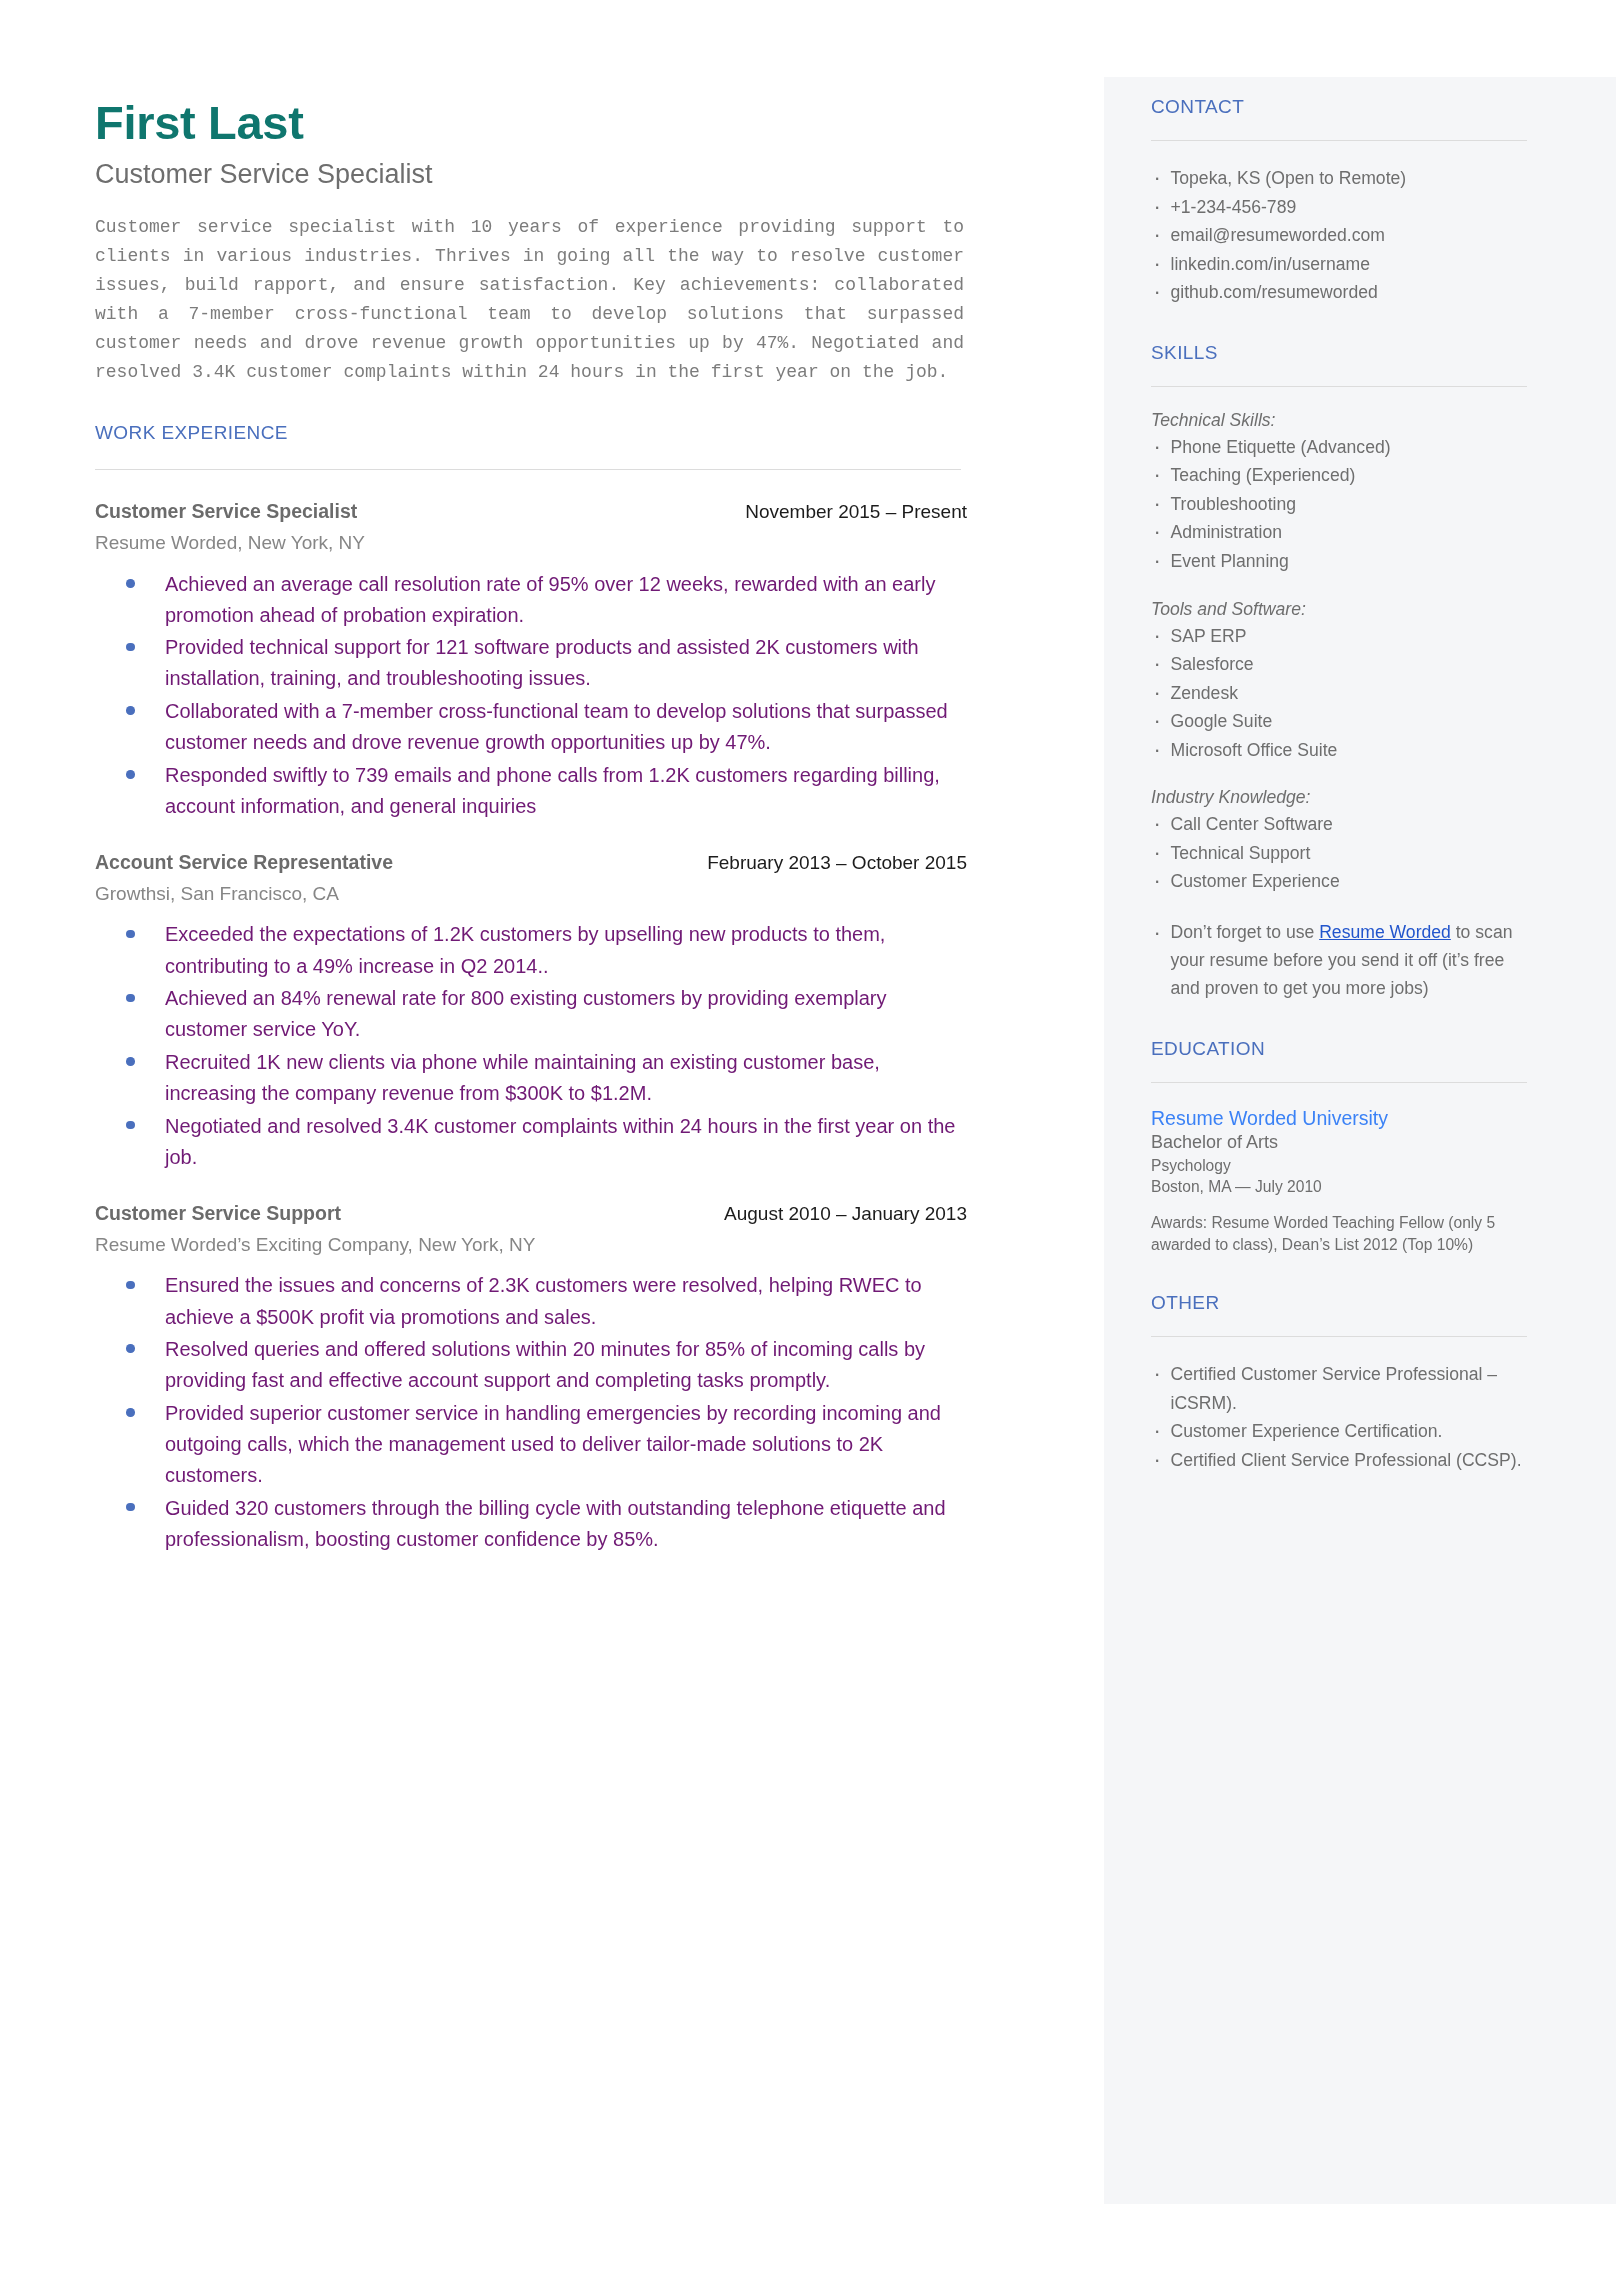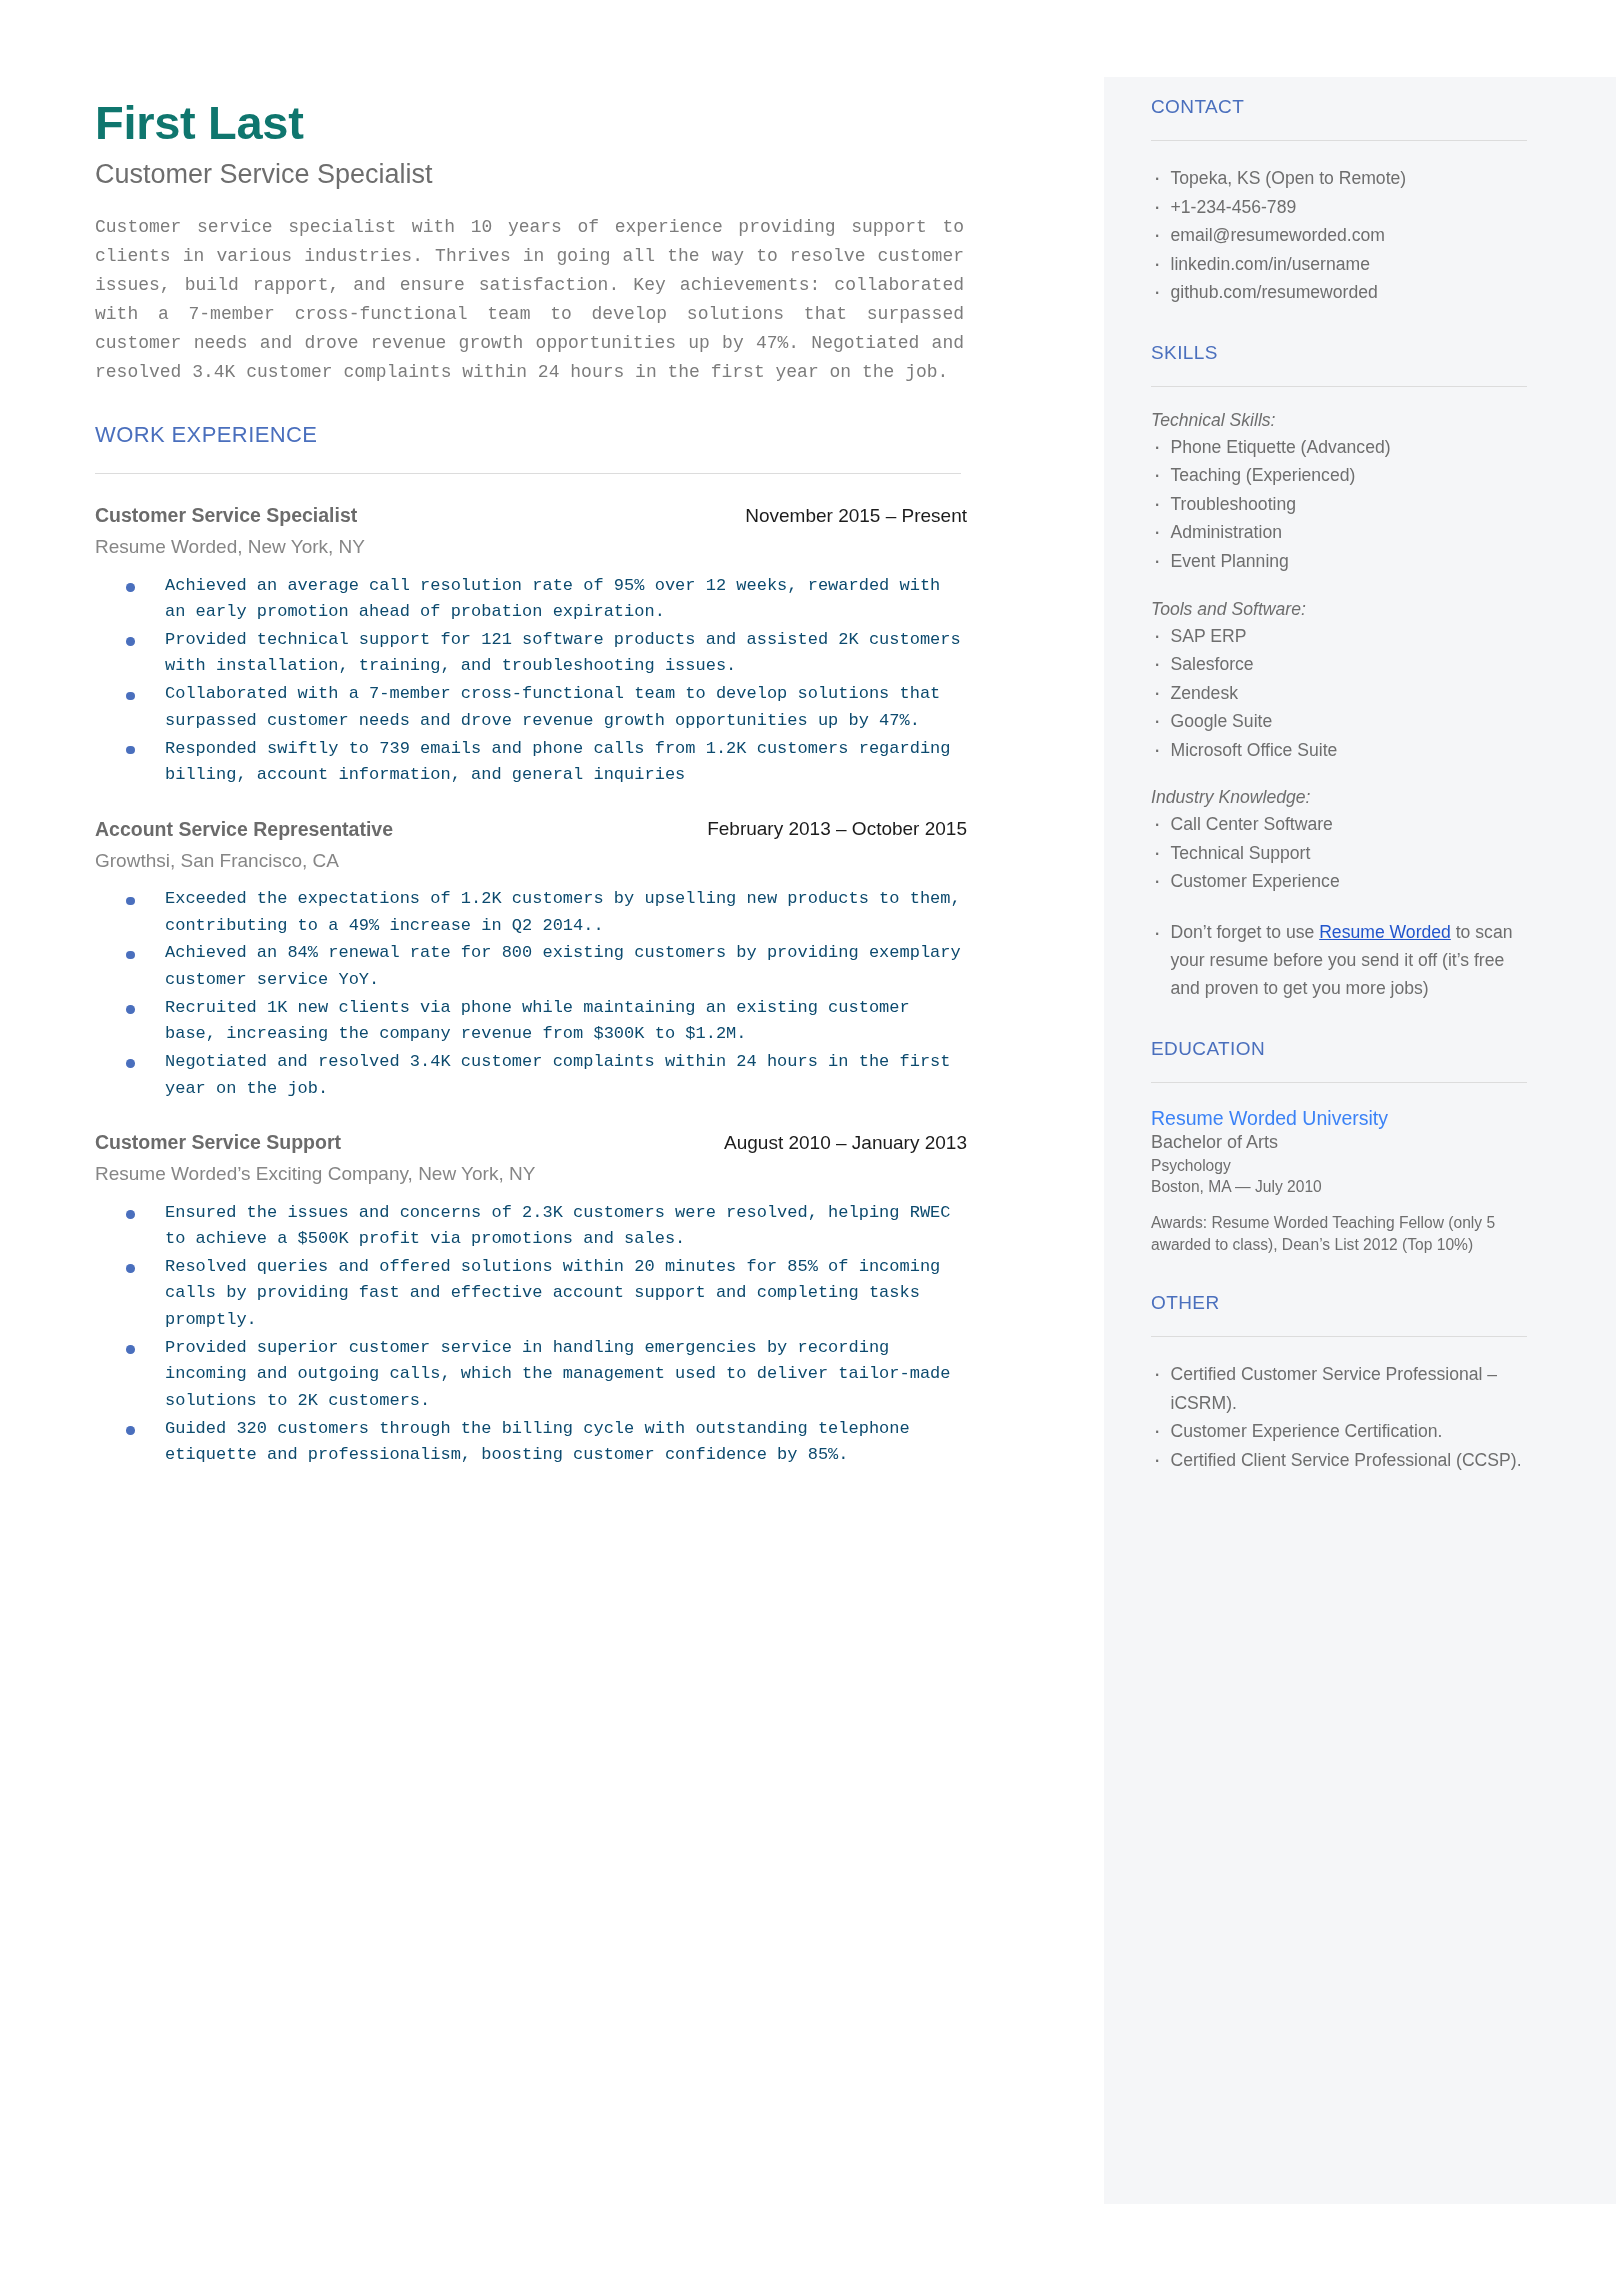--- a/index.html
+++ b/index.html
@@ -65,21 +65,21 @@
     line-height: 1.62;
     color: #7c7c7c;
     text-align: justify;
     width: 869px;
     margin-bottom: 35px;
     font-family: Liberation Mono, monospace;
   }
 
   
   .section-head {
-    font-size: 22px;
+    font-size: 19px;
     color: #4a6fbd;
     letter-spacing: 0.4px;
     margin-bottom: 25px;
   }
 
   .rule {
     height: 0.7px;
     background: #dcdcdc;
     width: 866px;
     margin-bottom: 30px;
@@ -118,25 +118,24 @@
 
   ul.bullets {
     list-style: none;
     margin: 0 0 29px 0;
     padding: 0;
   }
 
   ul.bullets li {
     position: relative;
     padding-left: 70px;
-    font-size: 17px;
+    font-size: 20px;
     line-height: 1.56;
-    color: #0c4a6e;
+    color: #701a75;
     margin-bottom: 1.3px;
-    font-family: Liberation Mono, monospace;
   }
 
   ul.bullets li .dot {
     position: absolute;
     left: 31px;
     top: 10.4px;
     width: 8.5px;
     height: 8.5px;
     border-radius: 50%;
     background: #4a6fbd;

